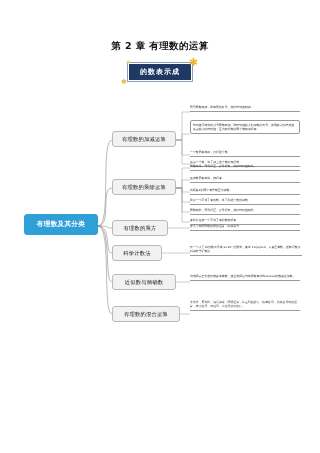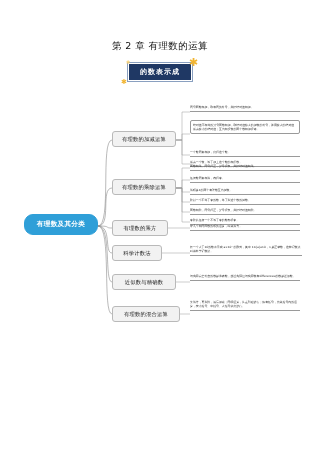--- a/index.html
+++ b/index.html
@@ -9,21 +9,21 @@
     font-family:"DejaVu Sans","Liberation Sans",sans-serif;
     overflow:hidden;
     position:relative;
   }
   .page{position:relative;width:320px;height:453px;}
 
   
   .chapter-title{
     position:absolute;top:40px;left:0;width:320px;
     text-align:center;
-    font-size:9.5px;font-weight:normal;color:#111111;
+    font-size:9.5px;font-weight:bold;color:#111111;
     letter-spacing:.4px;
   }
   .badge-wrap{
     position:absolute;top:62px;left:0;width:320px;
     display:flex;justify-content:center;align-items:center;
   }
   .badge{
     position:relative;
     background:#1f3864;
     border:1px solid #8aa0c0;
@@ -41,21 +41,21 @@
   
   .map{position:absolute;left:0;top:100px;width:320px;height:240px;}
   svg.links{position:absolute;left:0;top:0;width:320px;height:240px;}
 
   .root-node{
     position:absolute;
     left:24px;top:114px;
     width:74px;
     background:#2f9fd8;
     border:1px solid #2f9fd8;
-    border-radius:9px;
+    border-radius:3px;
     color:#ffffff;
     font-size:6.6px;font-weight:bold;
     text-align:center;
     padding:5px 2px;
     letter-spacing:.3px;
     box-sizing:border-box;
   }
 
   .l2-node{
     position:absolute;

